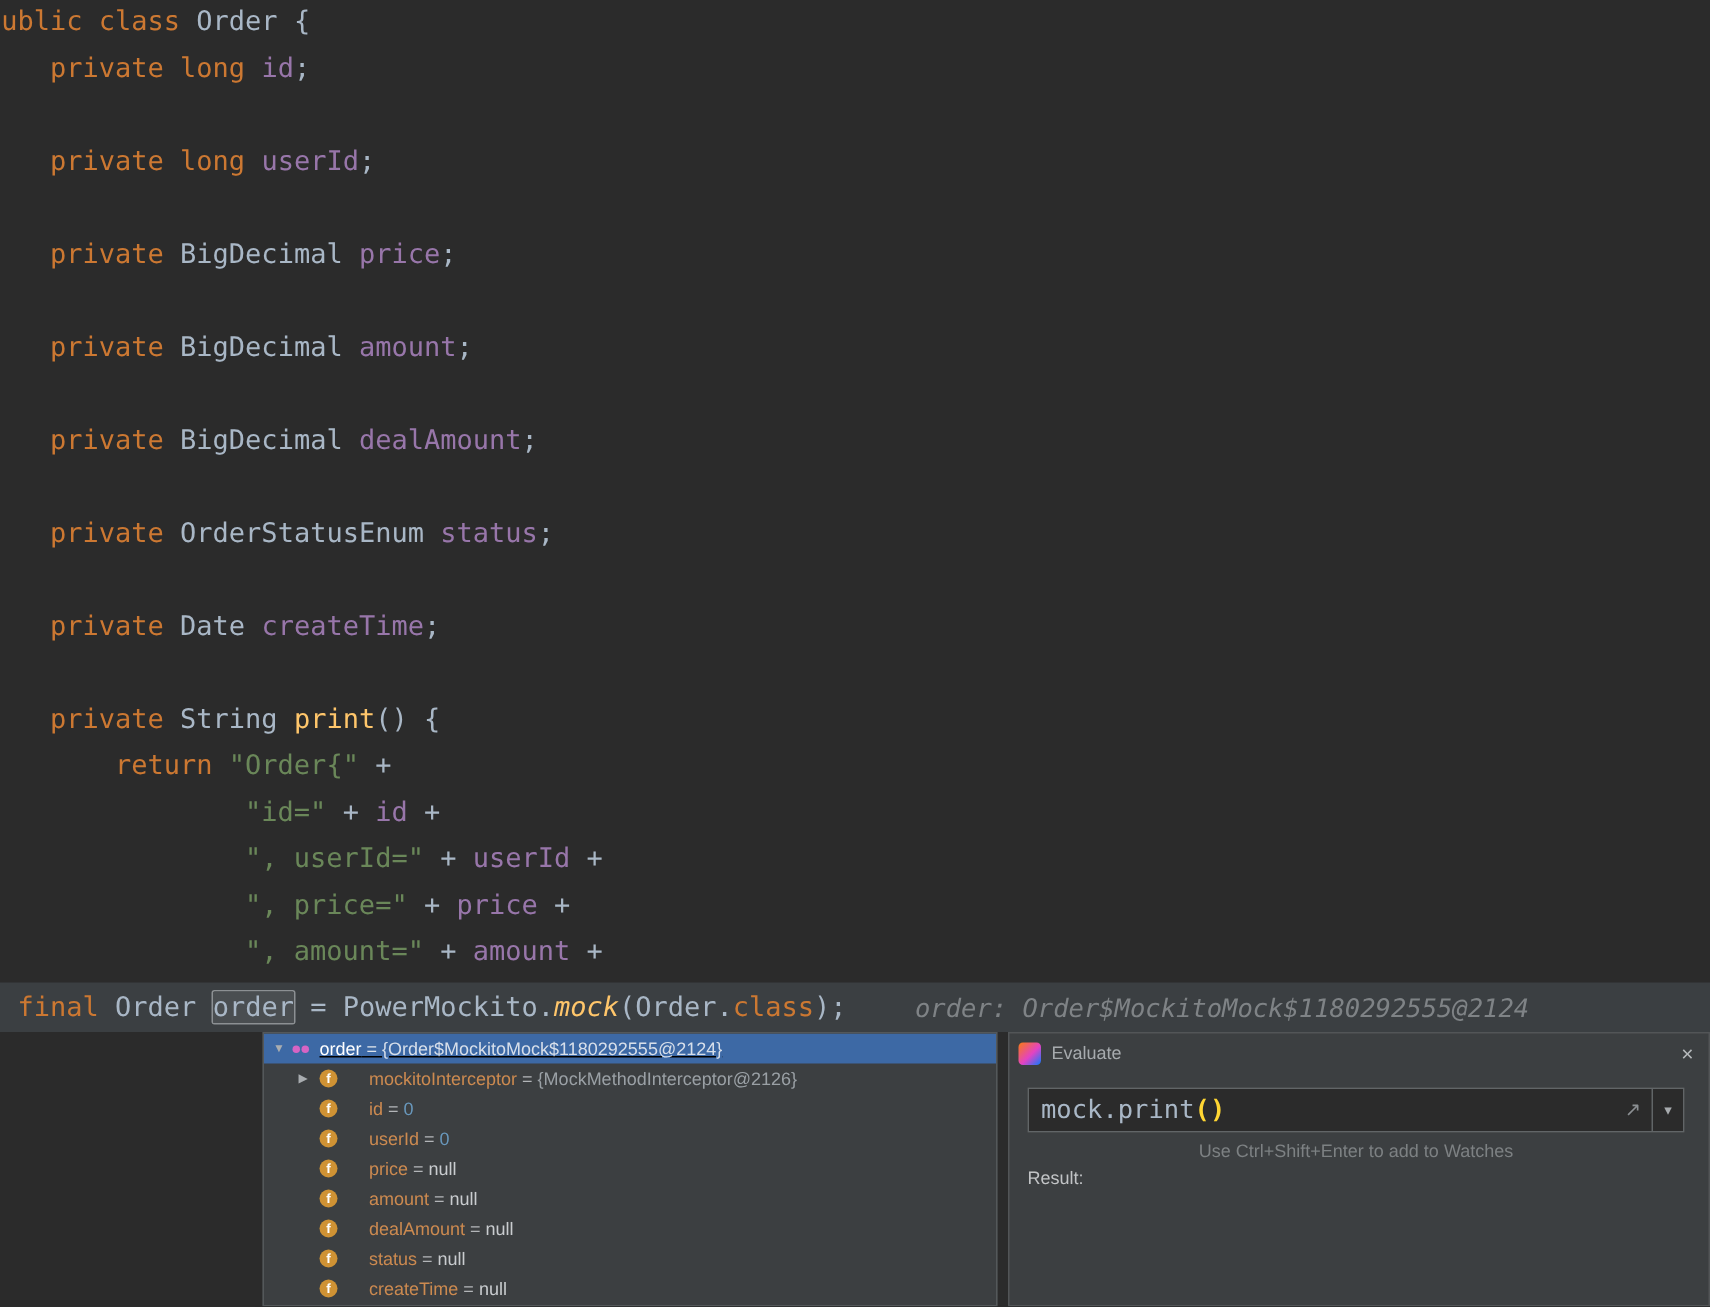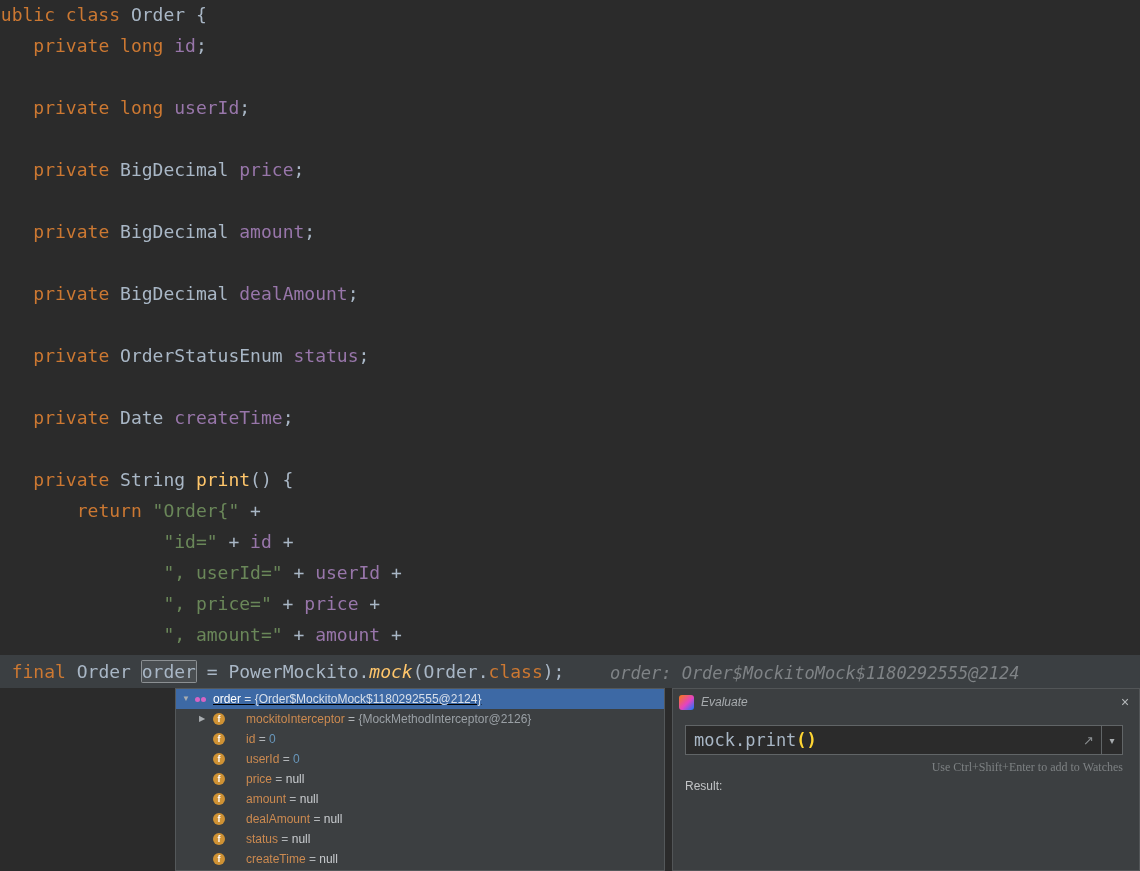--- a/index.html
+++ b/index.html
@@ -45,34 +45,34 @@
   .var-eq{color:#b2b5b8;}
   .var-row.selected .var-eq{color:#dde3ea;}
   .vt-obj{color:#9aa0a5;}
   .var-row.selected .vt-obj{color:#d7dfea;}
   .vt-num{color:#6897bb;}
   .vt-null{color:#c9cccf;}
 
   
   .eval-window{position:absolute;left:672px;top:688px;width:468px;height:183px;
                background:#3c3f41;border:1px solid #525557;box-sizing:border-box;overflow:hidden;}
-  .eval-titlebar{height:26px;display:flex;align-items:center;padding:0 10px 0 6px;font-style:italic;}
+  .eval-titlebar{height:26px;display:flex;align-items:center;padding:0 10px 0 6px;}
   .ij-logo{width:15px;height:15px;border-radius:3px;
            background:linear-gradient(135deg,#f97a12 0%,#e343c3 55%,#0a7bff 100%);}
   .eval-title{margin-left:7px;font-size:12px;color:#a7abae;}
   .eval-close{margin-left:auto;color:#b6b9bb;font-size:14px;}
   .eval-body{padding:4px 16px 0 12px;}
   .eval-label{font-size:12px;color:#c2c4c6;margin-top:4px;}
   .expr-box{margin-top:6px;height:30px;background:#2b2b2b;border:1px solid #616567;
             display:flex;align-items:center;box-sizing:border-box;}
   .expr-code{flex:1;padding-left:8px;white-space:pre;font:17px "DejaVu Sans Mono",monospace;}
   .expr-expand{color:#8b8f92;font-size:13px;padding:0 7px;}
   .expr-drop{width:20px;align-self:stretch;border-left:1px solid #616567;display:flex;
              align-items:center;justify-content:center;color:#a7abae;font-size:10px;}
-  .eval-hint{margin-top:5px;text-align:right;font-size:12px;color:#7d8183;font-family:Liberation Serif, serif;}
+  .eval-hint{margin-top:5px;text-align:center;font-size:12px;color:#7d8183;}
   .result-list{margin-top:5px;height:52px;background:#303335;border:1px solid #56595b;}
   .result-row{height:20px;background:#2d4d74;display:flex;align-items:center;
               padding-left:6px;font-size:12px;line-height:20px;white-space:pre;}
   .result-row .v-icon{margin-right:5px;}
   .result-name{color:#ffffff;}
   .result-eq{color:#dde3ea;}
   .result-value{color:#d7dfea;}
 </style>
 </head>
 <body>

